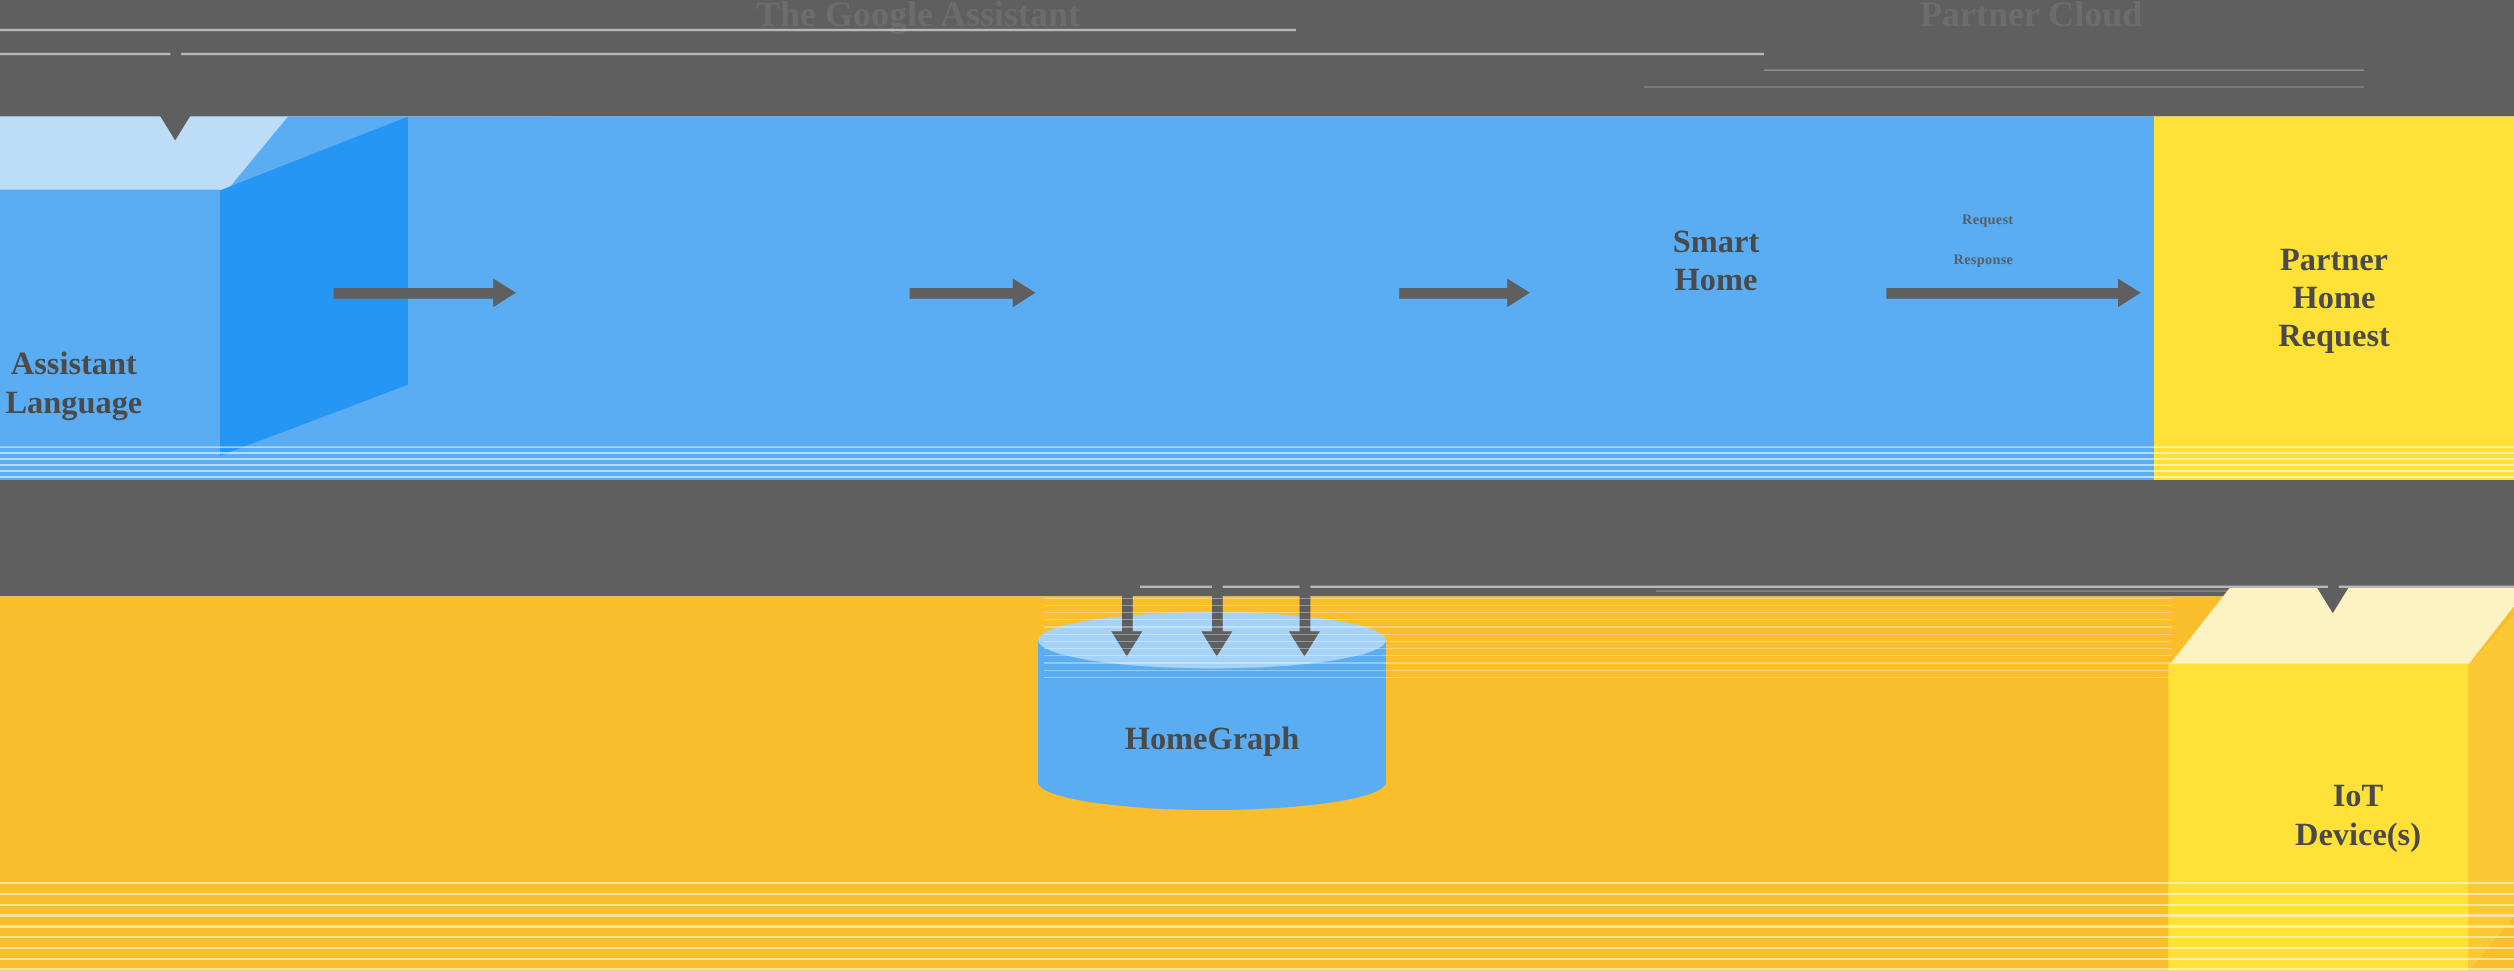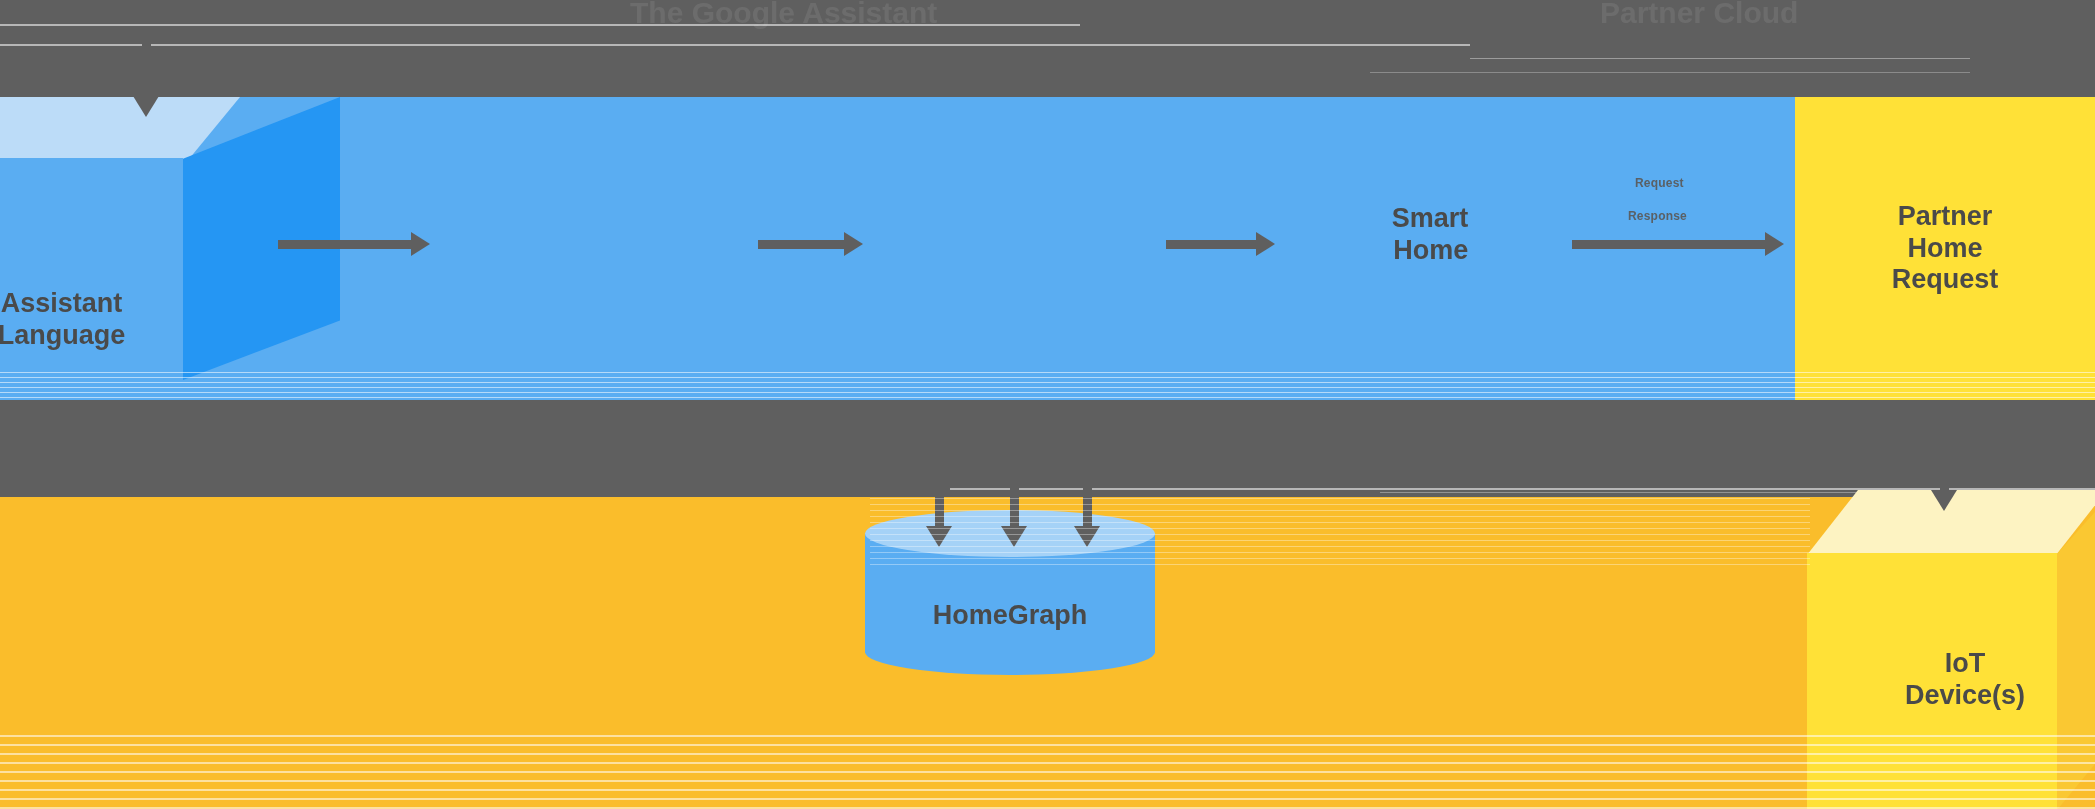--- a/index.html
+++ b/index.html
@@ -7,20 +7,21 @@
   body{
     font-family:"Liberation Sans","DejaVu Sans",sans-serif;
     -webkit-font-smoothing:antialiased;
   }
   #stage{
     position:relative;
     width:2095px;
     height:809px;
     overflow:hidden;
     background:#fef9c3;
+    font-family:Liberation Serif, serif;
   }
 
   
   .band{position:absolute;left:0;width:2095px;}
   #band-gray-top   {top:0;   height:97px;  background:#5f5f5f;}
   #band-blue       {top:97px;height:303px; background:#5aadf2;}
   #band-gray-mid   {top:400px;height:97px; background:#5f5f5f;}
   #band-orange     {top:497px;height:312px;background:#fabd2b;}
 
   
@@ -103,21 +104,21 @@
   }
 
   
   .stage-label{
     position:absolute;color:#4a4a4a;font-size:27px;font-weight:700;
     line-height:1.18;text-align:center;
     display:flex;align-items:center;justify-content:center;
   }
   #label-speech  {left:455px; top:195px;width:320px;height:80px;}
   #label-nlu     {left:855px; top:175px;width:380px;height:120px;}
-  #label-smart   {left:1280px;top:195px;width:300px;height:80px;text-align:right;}
+  #label-smart   {left:1280px;top:178px;width:300px;height:80px;}
 
   
   #cyl-homegraph{position:absolute;left:865px;top:510px;width:246px;height:165px;}
   #cyl-homegraph .cyl-body{
     position:absolute;left:0;top:23px;width:290px;height:120px;background:#5aadf2;
   }
   #cyl-homegraph .cyl-top{
     position:absolute;left:0;top:0;width:290px;height:47px;
     background:#a5d2f7;border-radius:50%;
   }

